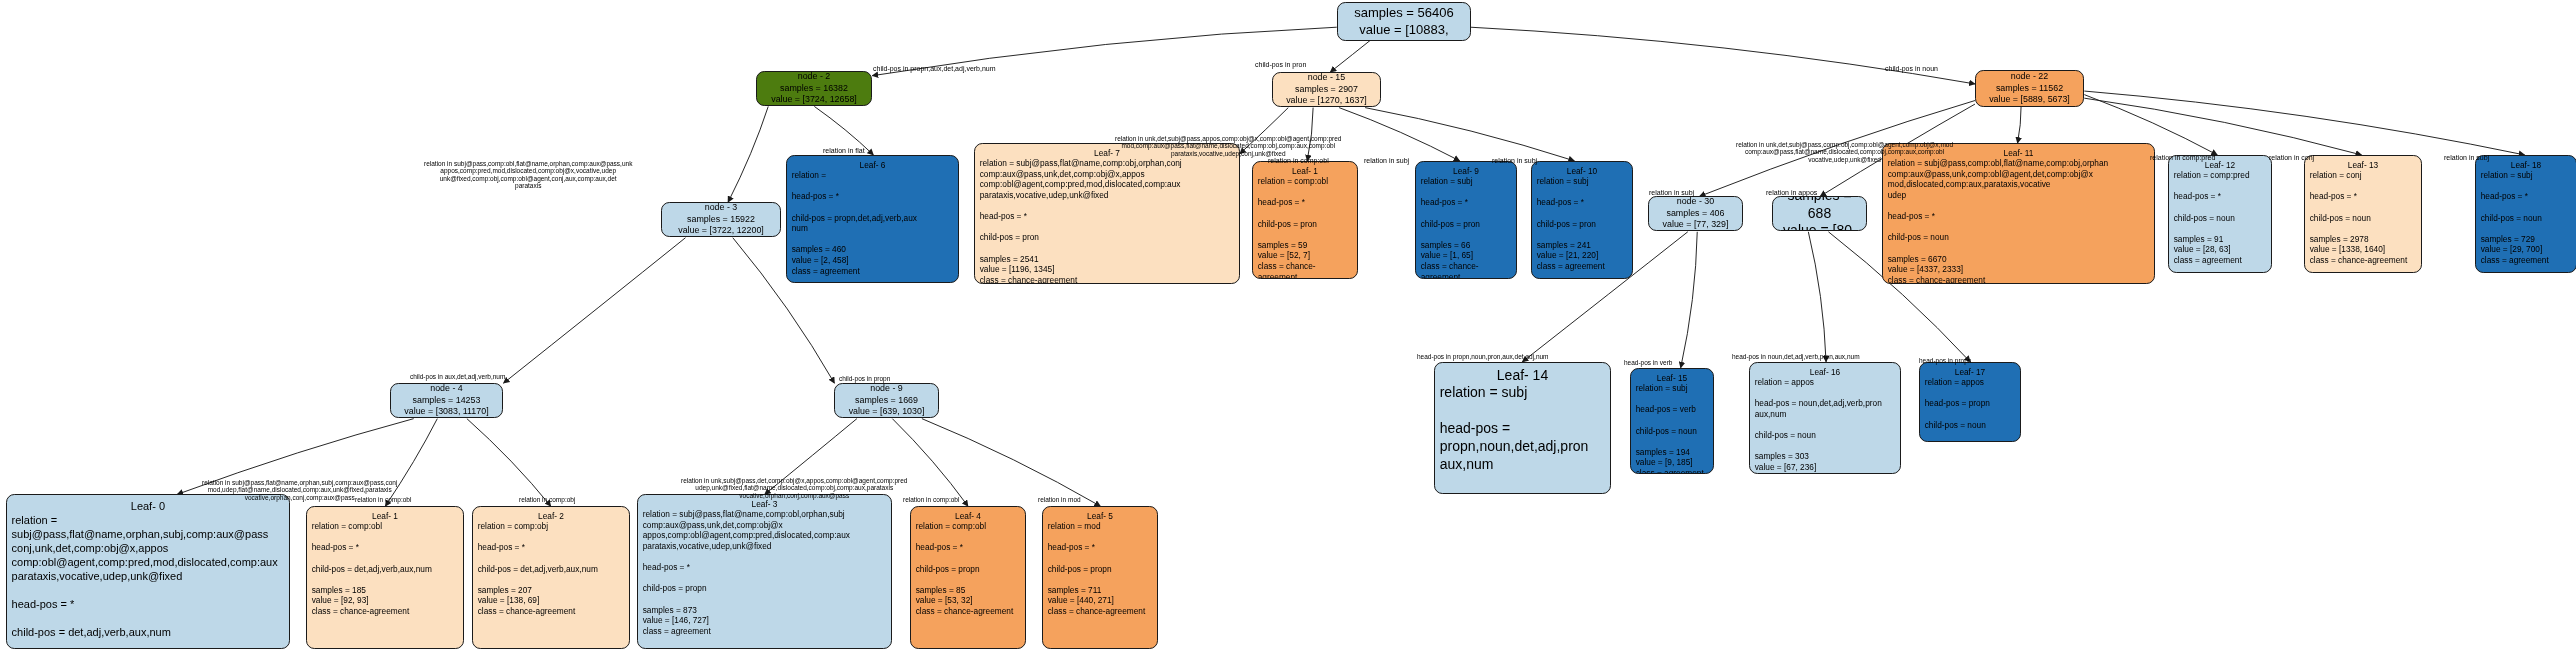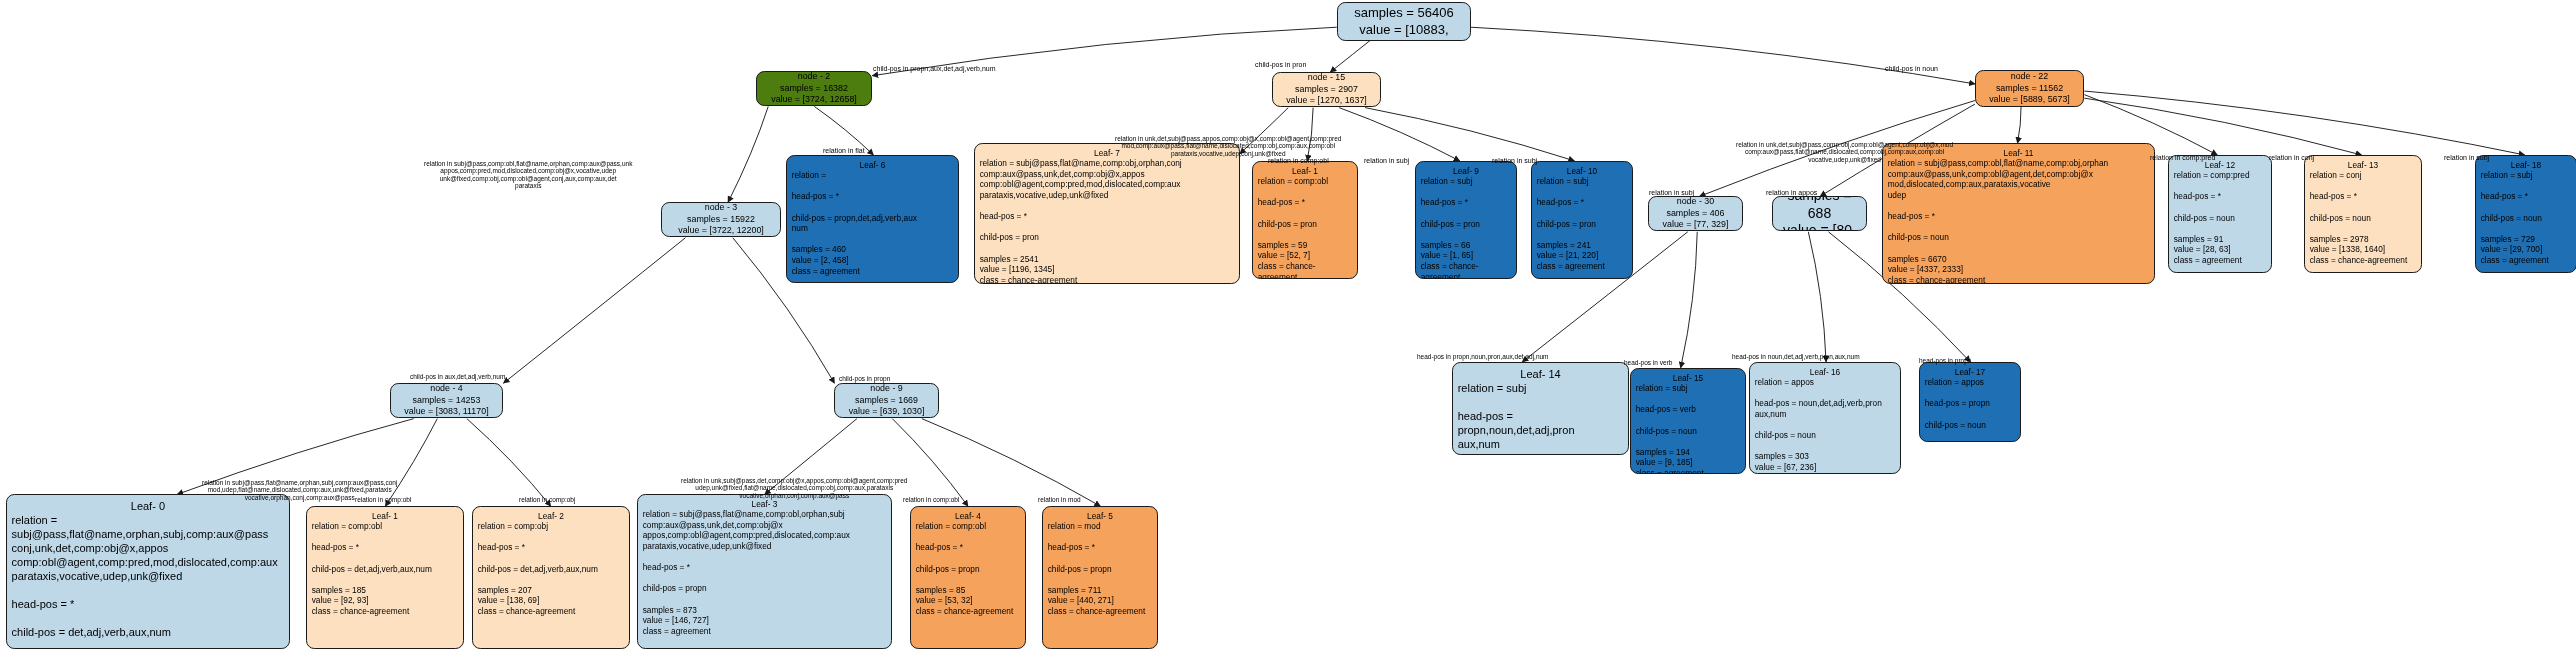--- a/index.html
+++ b/index.html
@@ -199,31 +199,31 @@
 class = chance-agreement</span></div>
       <div class="node" style="left: 2475px; top: 155px; width: 102px; height: 118px; background: rgb(31, 111, 180); font-size: 8.3px;"><span class="title">Leaf- 18</span><span class="body">relation = subj
 
 head-pos = *
 
 child-pos = noun
 
 samples = 729
 value = [29, 700]
 class = agreement</span></div>
-      <div class="node" style="left: 1434px; top: 362px; width: 177px; height: 93px; background: rgb(190, 216, 232); font-size: 11px; margin-left: 18px;"><span class="title">Leaf- 14</span><span class="body">relation = subj
+      <div class="node" style="left: 1434px; top: 362px; width: 177px; height: 132px; background: rgb(190, 216, 232); font-size: 14px;"><span class="title">Leaf- 14</span><span class="body">relation = subj
 
 head-pos = propn,noun,det,adj,pron
 aux,num
 
 child-pos = noun
 
 samples = 212
 value = [68, 144]
 class = agreement</span></div>
-      <div class="node" style="left: 1630px; top: 368px; width: 116px; height: 106px; background: rgb(31, 111, 180); font-size: 8.3px;"><span class="title">Leaf- 15</span><span class="body">relation = subj
+      <div class="node" style="left: 1630px; top: 368px; width: 84px; height: 106px; background: rgb(31, 111, 180); font-size: 8.3px;"><span class="title">Leaf- 15</span><span class="body">relation = subj
 
 head-pos = verb
 
 child-pos = noun
 
 samples = 194
 value = [9, 185]
 class = agreement</span></div>
       <div class="node" style="left: 1749px; top: 362px; width: 152px; height: 112px; background: rgb(190, 216, 232); font-size: 8.3px;"><span class="title">Leaf- 16</span><span class="body">relation = appos
 

